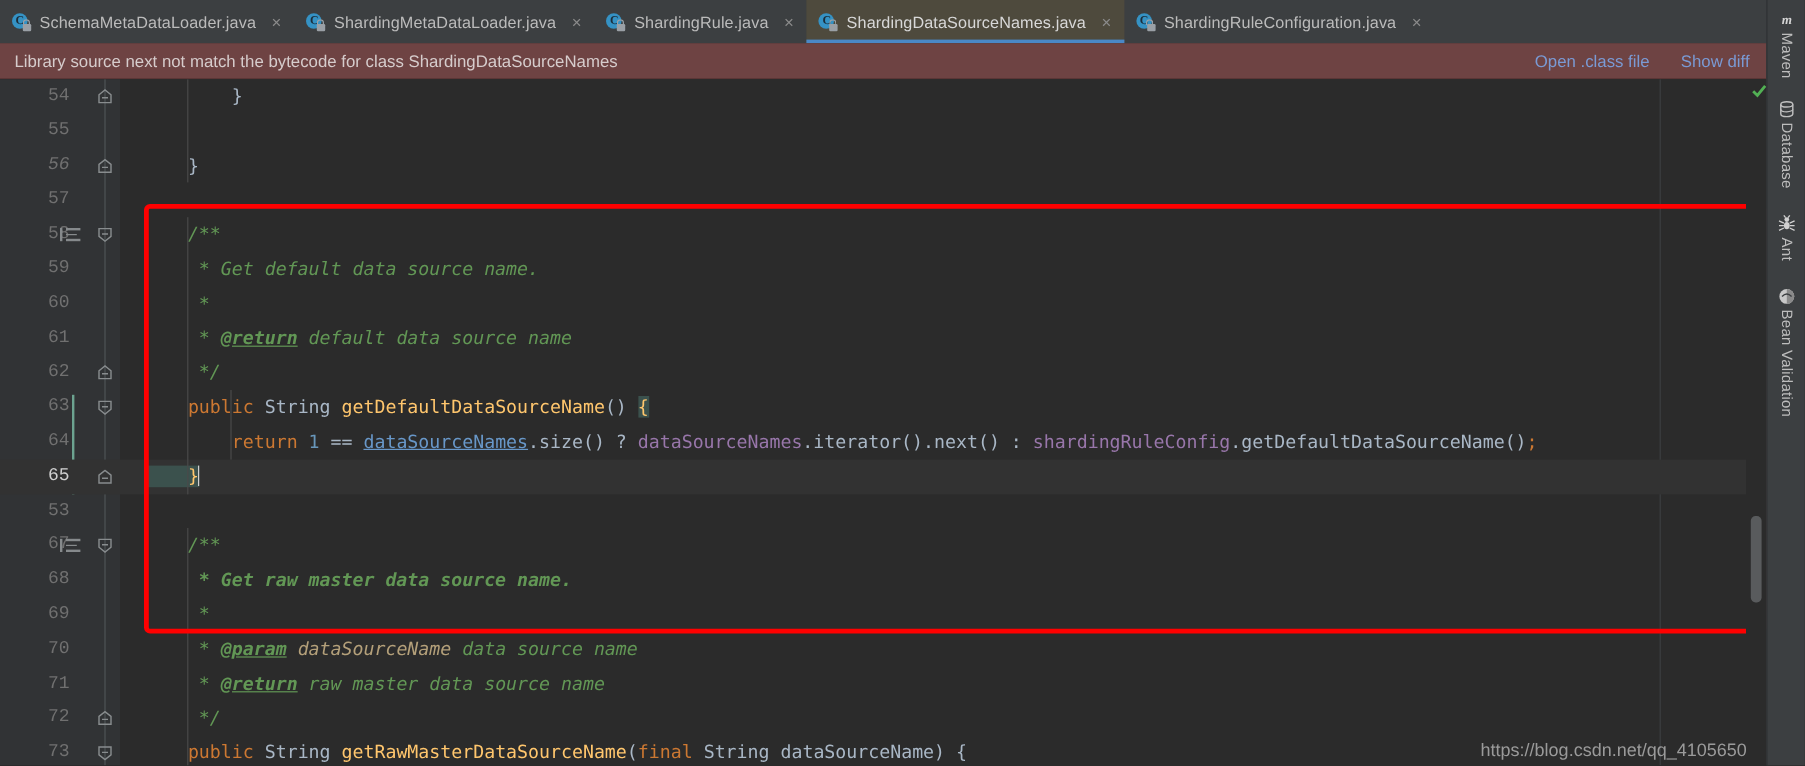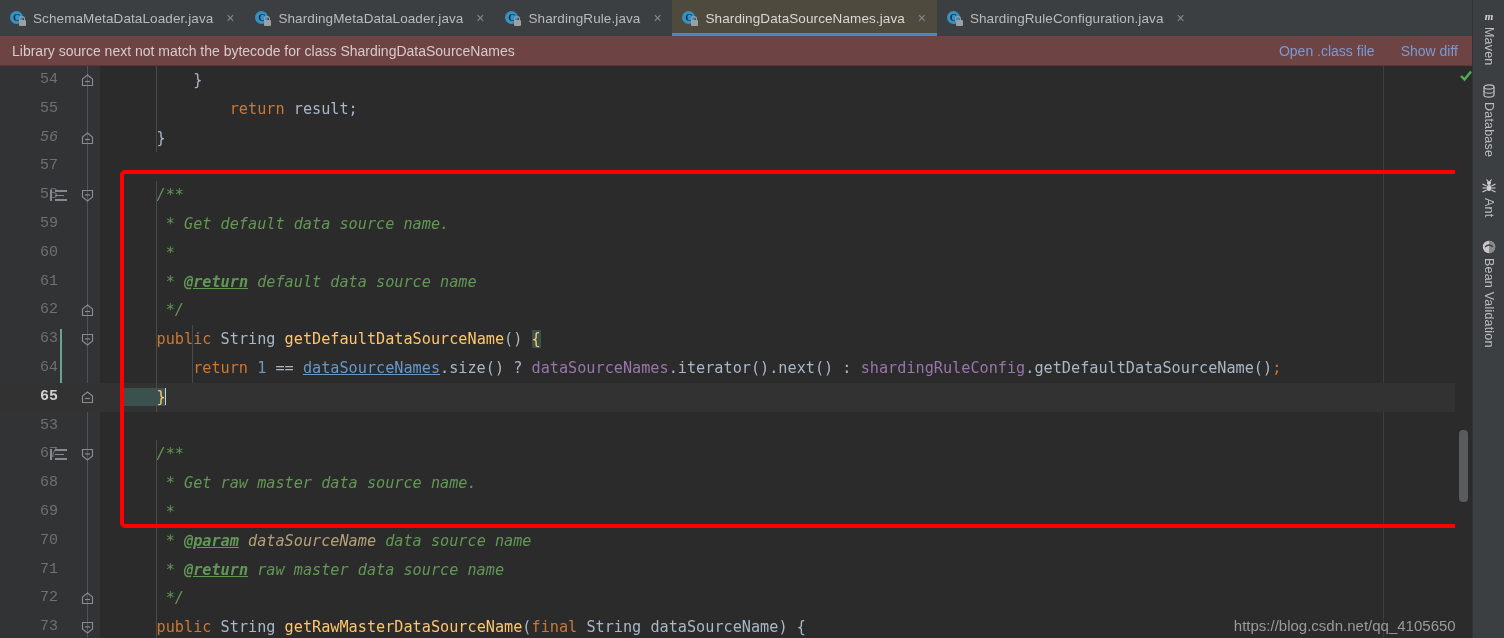--- a/index.html
+++ b/index.html
@@ -81,21 +81,21 @@
   }
   .row{
     position:absolute;left:0;right:0;height:28.8px;line-height:28.8px;
   }
   .row.cur{background:#323232;}
   .lnum{
     position:absolute;left:0;width:58px;text-align:right;
     font-family:"Liberation Mono",monospace;font-size:15px;
     color:#707070;line-height:28.8px;
   }
-  .lnum.cur{color:#d0d0d0;font-weight:bold;}
+  .lnum.cur{color:#d0d0d0;font-weight:normal;}
 
   .code{
     position:absolute;left:0;top:0;
     font-family:"DejaVu Sans Mono","Liberation Mono",monospace;
     font-size:15.2px;line-height:28.8px;white-space:pre;
     color:#a9b7c6;
   }
   .kw{color:#cc7832;}
   .cmt{color:#629755;font-style:italic;}
   .tag{color:#629755;font-style:italic;font-weight:bold;text-decoration:underline;}
@@ -379,23 +379,20 @@
             <path d="M1.5 1.5 H11.5 V8 L6.5 12 L1.5 8 Z" fill="none" stroke="#888c8e" stroke-width="1.2"></path>
             <path d="M4 6 H9" stroke="#888c8e" stroke-width="1.2"></path>
           </svg>
         </div>
       </div>
     <div class="codearea" id="codearea">
         <div class="marginline" style="left: 1283px;"></div>
         <div class="row" style="top: 0px;">
           <div class="code" style="left: 20px;"><span class="txt">        }</span></div>
         </div>
-        <div class="row" style="top: 28.8px;">
-          <div class="code" style="left: 20px;"><span class="kw">            return </span><span class="txt">result;</span></div>
-        </div>
         <div class="row" style="top: 57.6px;">
           <div class="code" style="left: 20px;"><span class="txt">    }</span></div>
         </div>
         <div class="row" style="top: 86.4px;">
           <div class="code" style="left: 20px;"></div>
         </div>
         <div class="row" style="top: 115.2px;">
           <div class="code" style="left: 20px;"><span class="cmt">    /**</span></div>
         </div>
         <div class="row" style="top: 144px;">
@@ -418,21 +415,21 @@
         </div>
         <div class="row cur" style="top: 316.8px;">
           <div class="code" style="left: 20px;"><span class="brace">    }</span><span class="caret"></span></div>
         </div>
         <div class="row" style="top: 345.6px;">
           <div class="code" style="left: 20px;"></div>
         </div>
         <div class="row" style="top: 374.4px;">
           <div class="code" style="left: 20px;"><span class="cmt">    /**</span></div>
         </div>
-        <div class="row" style="top: 403.2px;">
+        <div class="row" style="top: 403.2px; font-weight: bold;">
           <div class="code" style="left: 20px;"><span class="cmt">     * Get raw master data source name.</span></div>
         </div>
         <div class="row" style="top: 432px;">
           <div class="code" style="left: 20px;"><span class="cmt">     *</span></div>
         </div>
         <div class="row" style="top: 460.8px; text-align: right;">
           <div class="code" style="left: 20px;"><span class="cmt">     * </span><span class="tag">@param</span><span class="pname"> dataSourceName</span><span class="cmt"> data source name</span></div>
         </div>
         <div class="row" style="top: 489.6px;">
           <div class="code" style="left: 20px;"><span class="cmt">     * </span><span class="tag">@return</span><span class="cmt"> raw master data source name</span></div>

